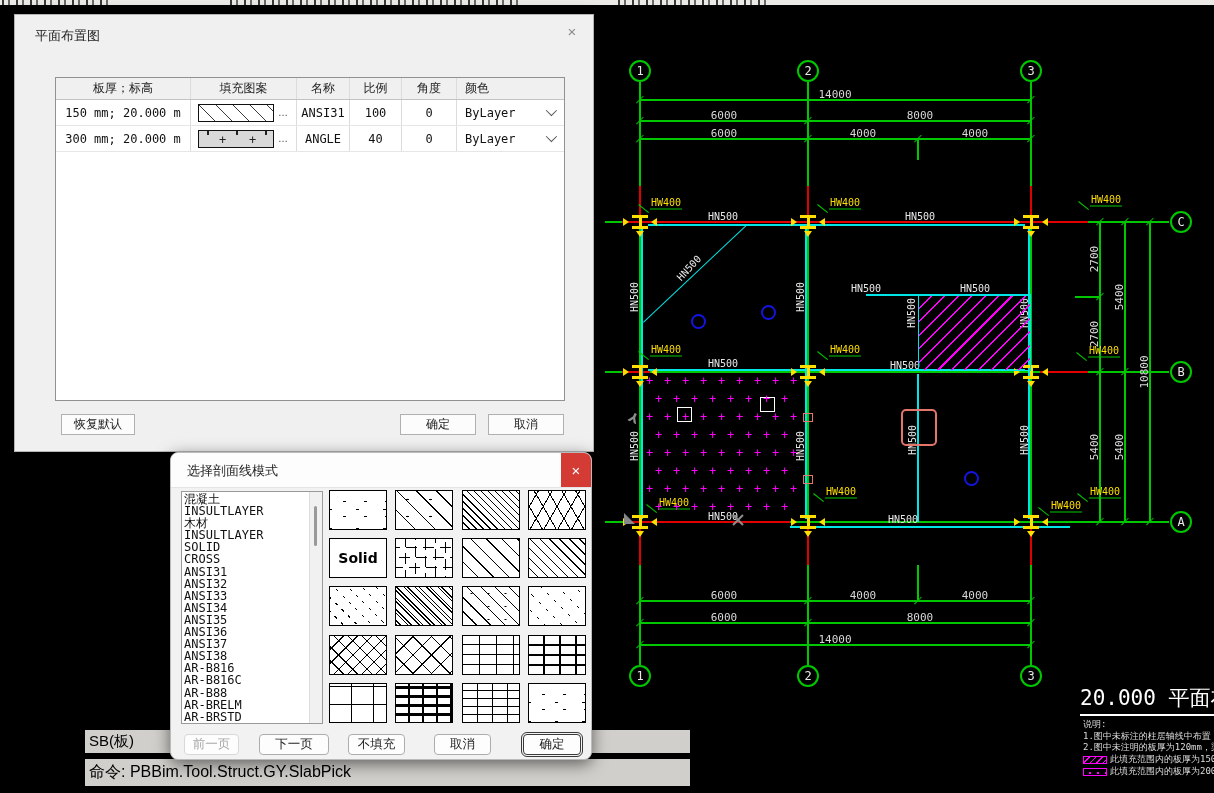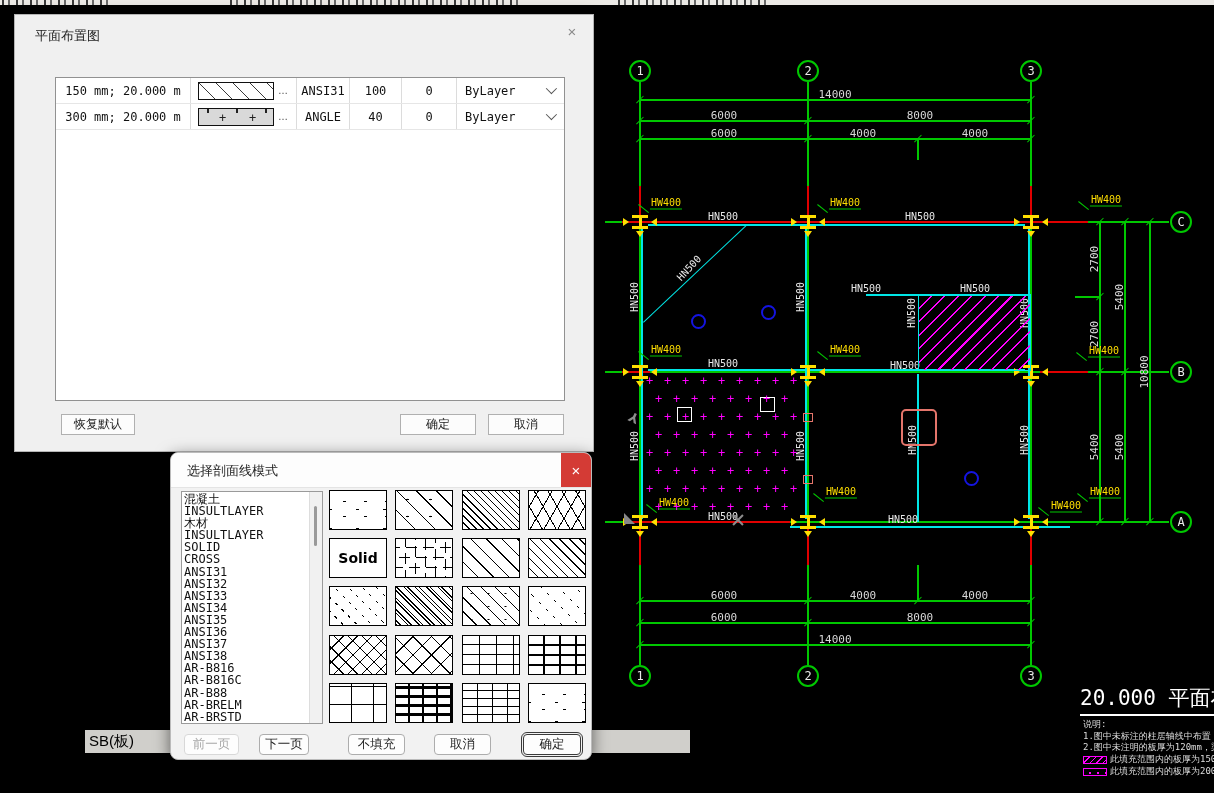--- a/index.html
+++ b/index.html
@@ -123,21 +123,21 @@
   .pt-diamond2{background-image:repeating-linear-gradient(45deg,transparent 0 12px,#000 12px 13px),repeating-linear-gradient(135deg,transparent 0 12px,#000 12px 13px);}
   .pt-brick{background-image:repeating-linear-gradient(90deg,transparent 0 16px,#000 16px 17px),repeating-linear-gradient(0deg,transparent 0 9px,#000 9px 10px);}
   .pt-brick-bold{background-image:repeating-linear-gradient(90deg,transparent 0 14px,#000 14px 16px),repeating-linear-gradient(0deg,transparent 0 8px,#000 8px 10px);}
   .pt-blocks{background-image:repeating-linear-gradient(90deg,transparent 0 21px,#000 21px 22px),repeating-linear-gradient(0deg,transparent 0 17px,#000 17px 18px);}
   .pt-brick-mortar{background-image:repeating-linear-gradient(90deg,transparent 0 12px,#000 12px 14px),repeating-linear-gradient(0deg,transparent 0 6px,#000 6px 9px);}
   .pt-brick-rows{background-image:repeating-linear-gradient(90deg,transparent 0 14px,#000 14px 15px),repeating-linear-gradient(0deg,transparent 0 7px,#000 7px 8px);}
   .btn2{position:absolute;top:281px;height:21px;border-radius:4px;background:#fdfdfd;
         border:1px solid #adadad;font:12.5px "Liberation Sans",sans-serif;color:#222;
         display:flex;align-items:center;justify-content:center;box-sizing:border-box;}
   .b-prev{left:13px;width:55px;color:#a8a8a8;border-color:#d8d8d8;}
-  .b-next{left:88px;width:50px;}
+  .b-next{left:88px;width:70px;}
   .b-nofill{left:177px;width:57px;}
   .b-cancel2{left:263px;width:57px;}
   .b-ok2{left:352px;width:58px;border:1px solid #3a3a3a;outline:1.5px solid #3a3a3a;outline-offset:1px;}
 </style>
 </head>
 <body>
 
 <div class="screen">
 
   <div class="menustrip">
@@ -406,25 +406,36 @@
         <span style="left: 83px; top: 127px;">+</span>
         <span style="left: 101px; top: 127px;">+</span>
         <span style="left: 119px; top: 127px;">+</span>
         <span style="left: 137px; top: 127px;">+</span>
       </div>
     </div>
 
   <div class="bar bar-sb">
     <span>SB(板)</span>
   </div>
+  <div class="bar bar-cmd">
+    <span>命令: PBBim.Tool.Struct.GY.SlabPick</span>
+  </div>
 
   <div class="dlg1">
     <div class="dlg1-title">平面布置图</div>
     <div class="dlg1-close">×</div>
     <div class="tbl">
+      <div class="tr th">
+        <div class="td c-th">板厚；标高</div>
+        <div class="td c-pat">填充图案</div>
+        <div class="td c-name">名称</div>
+        <div class="td c-scale">比例</div>
+        <div class="td c-ang">角度</div>
+        <div class="td c-col">颜色</div>
+      </div>
       <div class="tr dr">
         <div class="td c-th">150 mm; 20.000 m</div>
         <div class="td c-pat">
           <span class="sw sw-ansi31"></span>
           <span class="browse">…</span>
         </div>
         <div class="td c-name">ANSI31</div>
         <div class="td c-scale">100</div>
         <div class="td c-ang">0</div>
         <div class="td c-col">

